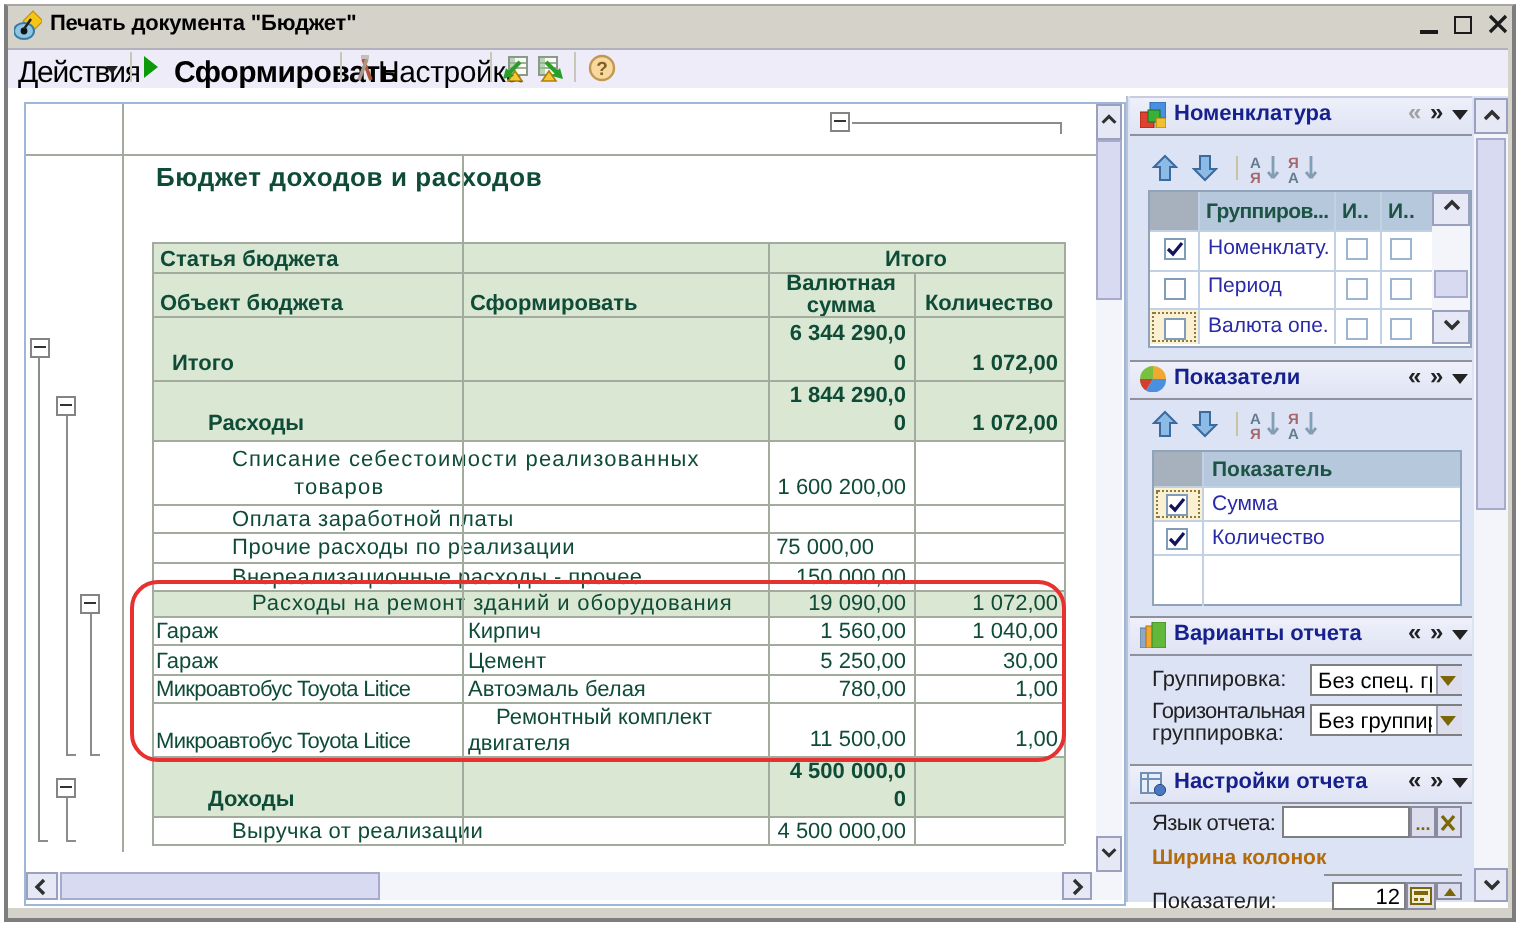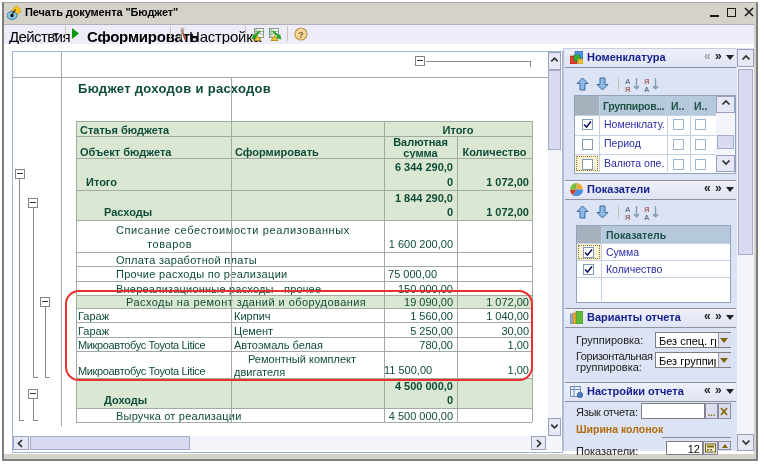--- a/index.html
+++ b/index.html
@@ -120,21 +120,21 @@
 <div class="a rt" style="left:234px;top:325px;">Цемент</div>
 <div class="a rt" style="left:384px;top:325px;width:69px;text-align:right;">5 250,00</div>
 <div class="a rt" style="left:457px;top:325px;width:72px;text-align:right;">30,00</div>
 <div class="a rt" style="left:78px;top:339px;letter-spacing:-0.35px;">Микроавтобус Toyota Litice</div>
 <div class="a rt" style="left:234px;top:339px;text-align:right;">Автоэмаль белая</div>
 <div class="a rt" style="left:384px;top:339px;width:69px;text-align:right;">780,00</div>
 <div class="a rt" style="left:457px;top:339px;width:72px;text-align:right;">1,00</div>
 <div class="a rt" style="left:234px;top:353px;padding-left:14px;">Ремонтный комплект</div>
 <div class="a rt" style="left:234px;top:366px;">двигателя</div>
 <div class="a rt" style="left:78px;top:365px;letter-spacing:-0.35px;">Микроавтобус Toyota Litice</div>
-<div class="a rt" style="left:384px;top:364px;width:69px;">11 500,00</div>
+<div class="a rt" style="left:384px;top:364px;width:69px;text-align:right;">11 500,00</div>
 <div class="a rt" style="left:457px;top:364px;width:72px;text-align:right;">1,00</div>
 <div class="a rt b" style="left:104px;top:394px;">Доходы</div>
 <div class="a rt b" style="left:384px;top:380px;width:69px;text-align:right;">4 500 000,0</div>
 <div class="a rt b" style="left:384px;top:394px;width:69px;text-align:right;">0</div>
 <div class="a rt" style="left:116px;top:410px;letter-spacing:0.2px;">Выручка от реализации</div>
 <div class="a rt" style="left:384px;top:410px;width:69px;text-align:right;">4 500 000,00</div>
 <div class="a gl" style="left:76px;top:121px;width:456px;height:1px;"></div>
 <div class="a gl" style="left:76px;top:136px;width:456px;height:1px;"></div>
 <div class="a gl" style="left:76px;top:158px;width:456px;height:1px;"></div>
 <div class="a gl" style="left:76px;top:190px;width:456px;height:1px;"></div>

